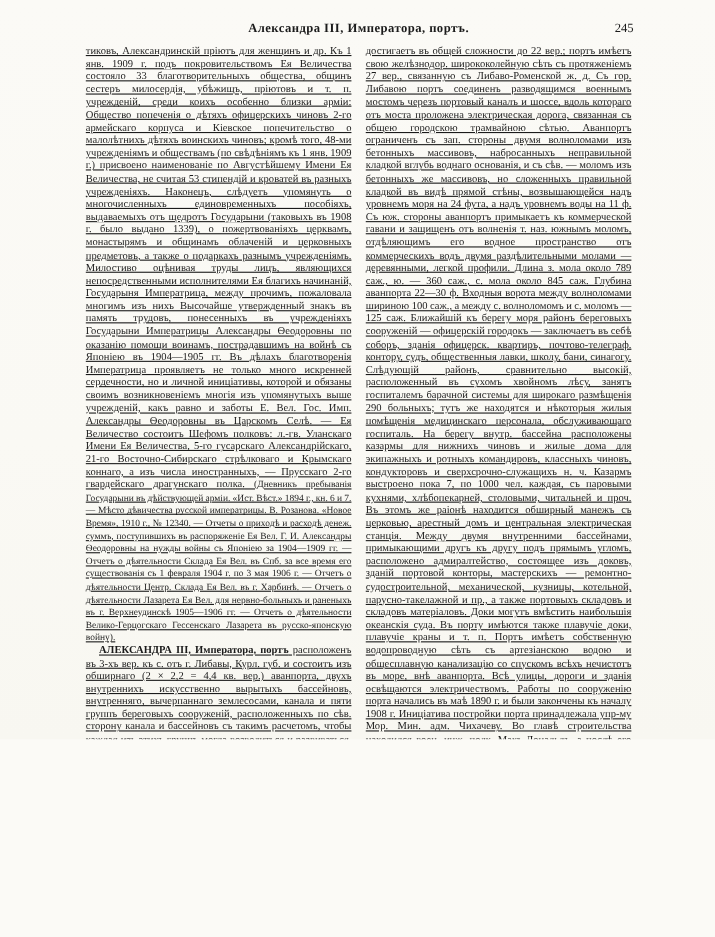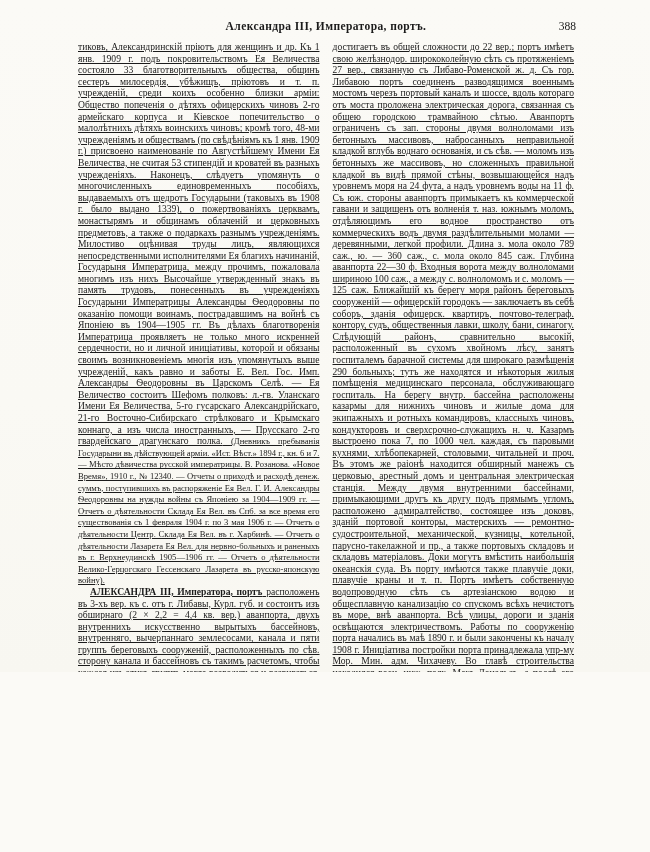--- a/index.html
+++ b/index.html
@@ -55,21 +55,21 @@
   .bib { font-size: 8.6px; }
   .article-heading { font-weight: bold; }
 </style>
 </head>
 <body>
 
 <div class="book-page">
 
   <div class="running-header">
     <span>Александра III, Императора, портъ.</span>
-    <span class="page-number">388</span>
+    <span class="page-number">245</span>
   </div>
 
   <div class="columns">
 
     <div class="col">
       <p><span>тиковъ, Александринскій пріютъ для женщинъ и др. Къ 1 янв. 1909 г. подъ покровительствомъ Ея Величества состояло 33 благотворительныхъ общества, общинъ сестеръ милосердія, убѣжищъ, пріютовъ и т. п. учрежденій, среди коихъ особенно близки арміи: Общество попеченія о дѣтяхъ офицерскихъ чиновъ 2-го армейскаго корпуса и Кіевское попечительство о малолѣтнихъ дѣтяхъ воинскихъ чиновъ; кромѣ того, 48-ми учрежденіямъ и обществамъ (по свѣдѣніямъ къ 1 янв. 1909 г.) присвоено наименованіе по Августѣйшему Имени Ея Величества, не считая 53 стипендій и кроватей въ разныхъ учрежденіяхъ. Наконецъ, слѣдуетъ упомянуть о многочисленныхъ единовременныхъ пособіяхъ, выдаваемыхъ отъ щедротъ Государыни (таковыхъ въ 1908 г. было выдано 1339), о пожертвованіяхъ церквамъ, монастырямъ и общинамъ облаченій и церковныхъ предметовъ, а также о подаркахъ разнымъ учрежденіямъ. Милостиво оцѣнивая труды лицъ, являющихся непосредственными исполнителями Ея благихъ начинаній, Государыня Императрица, между прочимъ, пожаловала многимъ изъ нихъ Высочайше утвержденный знакъ въ память трудовъ, понесенныхъ въ учрежденіяхъ Государыни Императрицы Александры Ѳеодоровны по оказанію помощи воинамъ, пострадавшимъ на войнѣ съ Японіею въ 1904—1905 гг. Въ дѣлахъ благотворенія Императрица проявляетъ не только много искренней сердечности, но и личной иниціативы, которой и обязаны своимъ возникновеніемъ многія изъ упомянутыхъ выше учрежденій, какъ равно и заботы Е. Вел. Гос. Имп. Александры Ѳеодоровны въ Царскомъ Селѣ. — Ея Величество состоитъ Шефомъ полковъ: л.-гв. Уланскаго Имени Ея Величества, 5-го гусарскаго Александрійскаго, 21-го Восточно-Сибирскаго стрѣлковаго и Крымскаго коннаго, а изъ числа иностранныхъ, — Прусскаго 2-го гвардейскаго драгунскаго полка.</span> <span class="bib">(Дневникъ пребыванія Государыни въ дѣйствующей арміи. «Ист. Вѣст.» 1894 г., кн. 6 и 7. — Мѣсто дѣвичества русской императрицы. В. Розанова. «Новое Время», 1910 г., № 12340. — Отчеты о приходѣ и расходѣ денеж. суммъ, поступившихъ въ распоряженіе Ея Вел. Г. И. Александры Ѳеодоровны на нужды войны съ Японіею за 1904—1909 гг. — Отчетъ о дѣятельности Склада Ея Вел. въ Спб. за все время его существованія съ 1 февраля 1904 г. по 3 мая 1906 г. — Отчетъ о дѣятельности Центр. Склада Ея Вел. въ г. Харбинѣ. — Отчетъ о дѣятельности Лазарета Ея Вел. для нервно-больныхъ и раненыхъ въ г. Верхнеудинскѣ 1905—1906 гг. — Отчетъ о дѣятельности Велико-Герцогскаго Гессенскаго Лазарета въ русско-японскую войну).</span></p>
       <p class="indent"><b class="article-heading">АЛЕКСАНДРА III, Императора, портъ</b><span> расположенъ въ 3-хъ вер. къ с. отъ г. Либавы, Курл. губ. и состоитъ изъ обширнаго (2 × 2,2 = 4,4 кв. вер.) аванпорта, двухъ внутреннихъ искусственно вырытыхъ бассейновъ, внутренняго, вычерпаннаго землесосами, канала и пяти группъ береговыхъ сооруженій, расположенныхъ по сѣв. сторону канала и бассейновъ съ такимъ расчетомъ, чтобы каждая изъ этихъ группъ могла возводиться и развиваться, не стѣсняя взаимно одна другую. Портовая территорія занимаетъ около 1400 дес. Отдѣльныя группы береговыхъ сооруженій связаны между собою шоссейными дорогами, длина которыхъ</span></p>
     </div>
 
     <div class="col">

